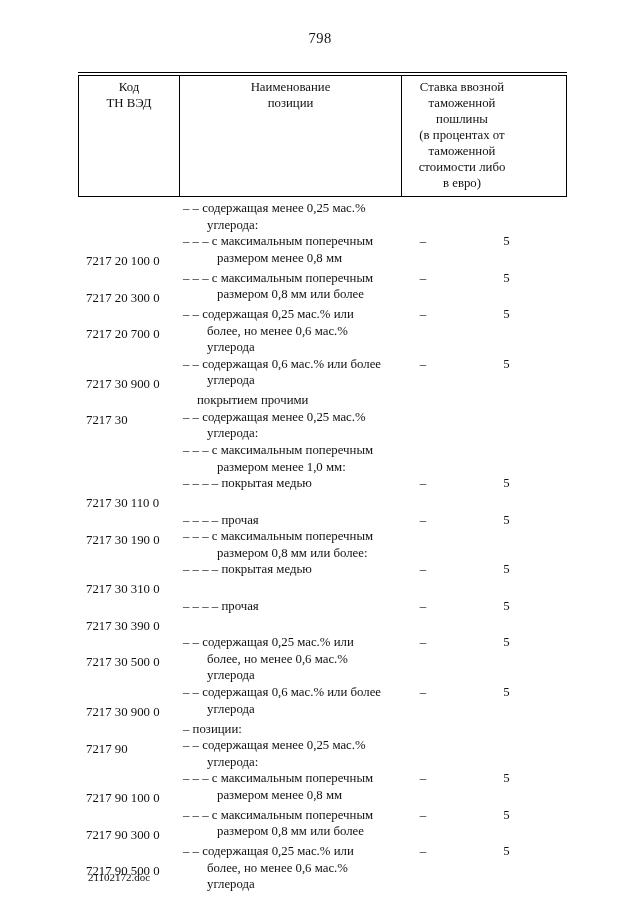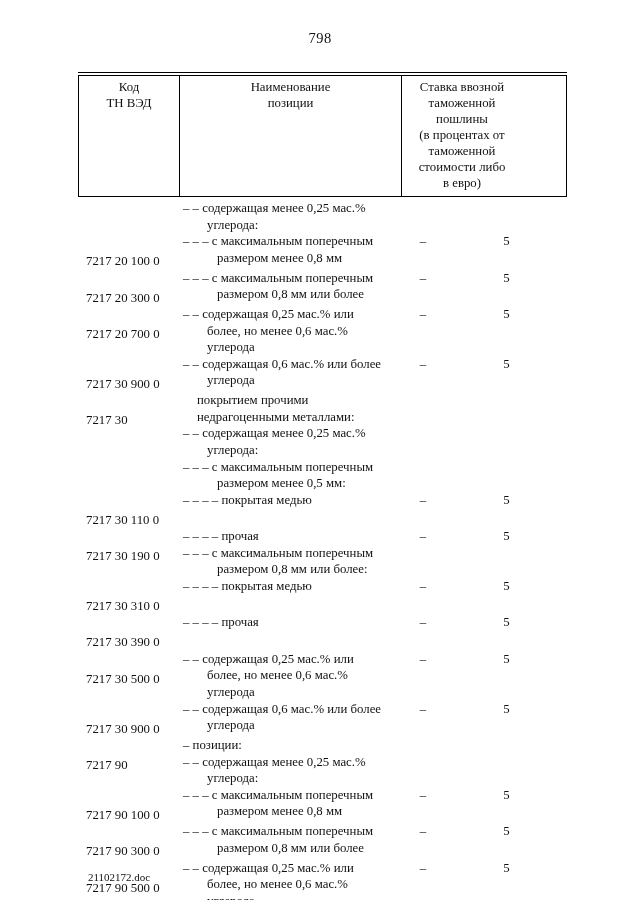--- a/index.html
+++ b/index.html
@@ -129,25 +129,24 @@
             <div class="nl" style="padding-left: 24px;">углерода</div>
           </div>
     <div class="c-unit">–</div>
     <div class="c-rate">5</div>
   </div>
 
   <div class="row">
     <div class="c-code">7217 30</div>
     <div class="c-name">
             <div class="nl" style="padding-left: 14px;">покрытием прочими</div>
-            <div class="nl" style="padding-left: 14px;">недрагоценными металлами:</div>
             <div class="nl">– – содержащая менее 0,25 мас.%</div>
             <div class="nl" style="padding-left: 24px;">углерода:</div>
             <div class="nl">– – – с максимальным поперечным</div>
-            <div class="nl" style="padding-left: 34px;">размером менее 0,5 мм:</div>
+            <div class="nl" style="padding-left: 34px;">размером менее 1,0 мм:</div>
           </div>
     <div class="c-unit"></div>
     <div class="c-rate"></div>
   </div>
 
   <div class="row">
     <div class="c-code">7217 30 110 0</div>
     <div class="c-name">
             <div class="nl">– – – – покрытая медью</div>
           </div>

